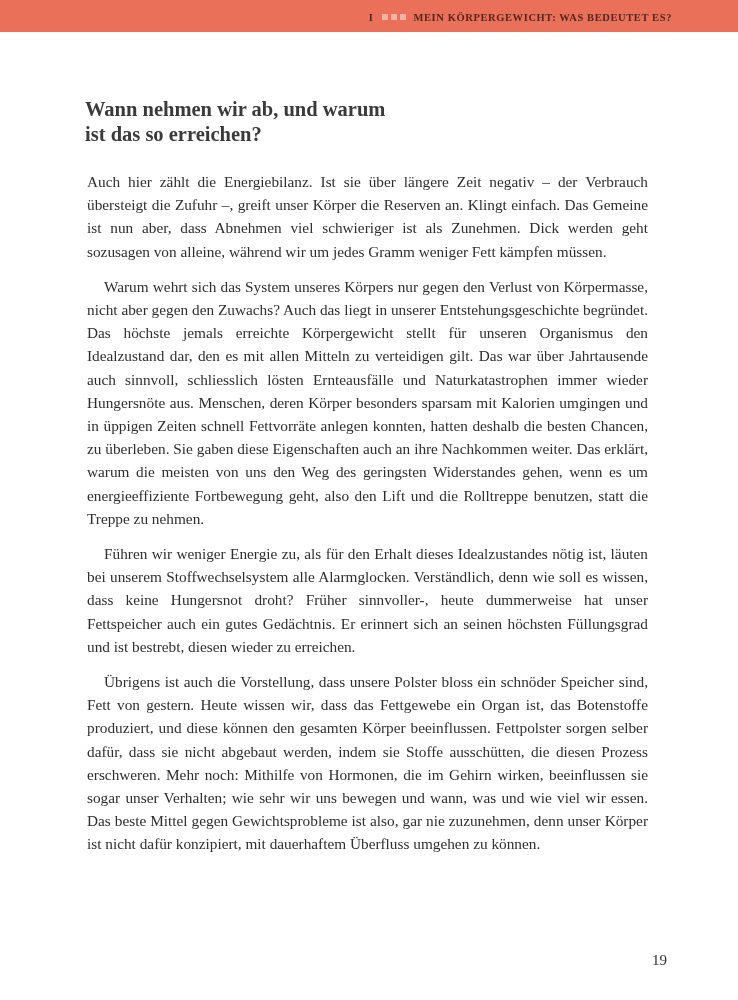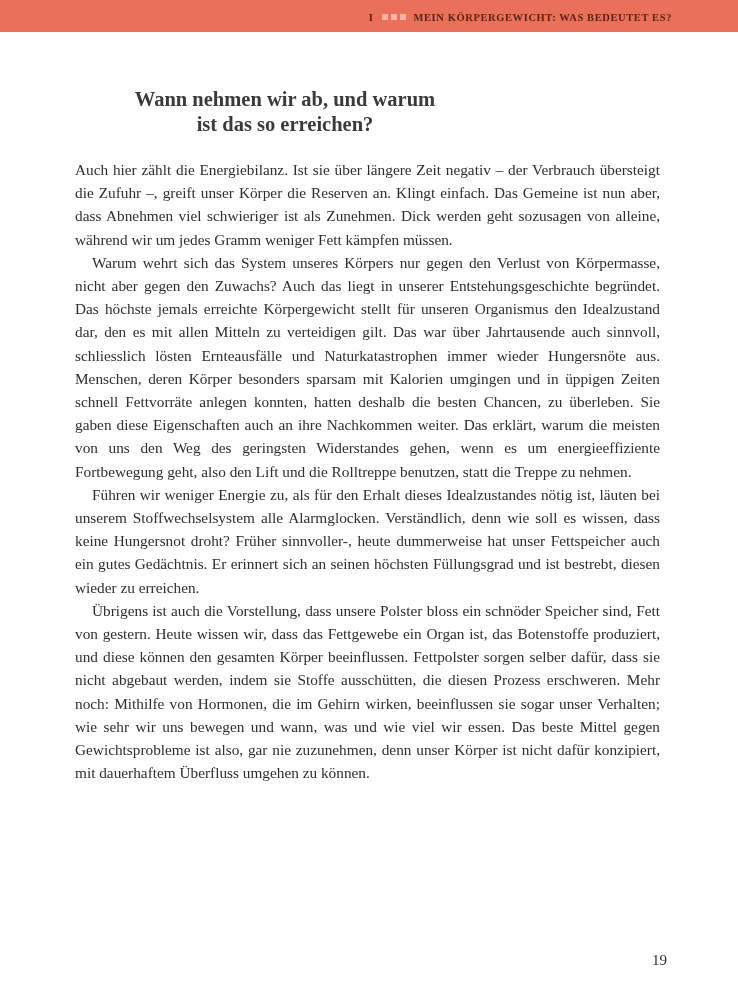--- a/index.html
+++ b/index.html
@@ -12,30 +12,29 @@
     }
     .running-head {
       position: absolute; right: 66px; top: 10px; height: 14px;
       display: flex; align-items: center; gap: 6px;
       font-family: "Liberation Serif", serif; font-weight: bold; font-size: 10.5px;
       letter-spacing: 0.6px; color: #5a2418;
     }
     .sq { width: 6px; height: 6px; background: #f4b3a5; display: inline-block; }
     .squares { display: inline-flex; gap: 3px; margin: 0 2px; }
     .heading {
-      position: absolute; left: 75px; top: 87px; width: 420px; margin: 0;
+      position: absolute; left: 75px; top: 87px; width: 420px; margin: 10px;
       font-family: "Liberation Serif", serif; font-weight: bold; font-size: 20.5px; line-height: 25px;
       color: #3a3a3a;
-      text-align: center;
     }
     .body-text {
       position: absolute; left: 75px; top: 158px; width: 585px;
       font-size: 15.3px; line-height: 23.2px; text-align: justify; color: #2e2e2e;
     }
-    .body-text p { margin: 0; hyphens: manual; }
+    .body-text p { margin: 12px; hyphens: manual; }
     .body-text p.indent { text-indent: 17px; }
     .page-number {
       position: absolute; left: 652px; top: 952px;
       font-size: 15px; color: #2e2e2e;
     }
   </style>
 </head>
 <body>
 
 <div class="header-band">

